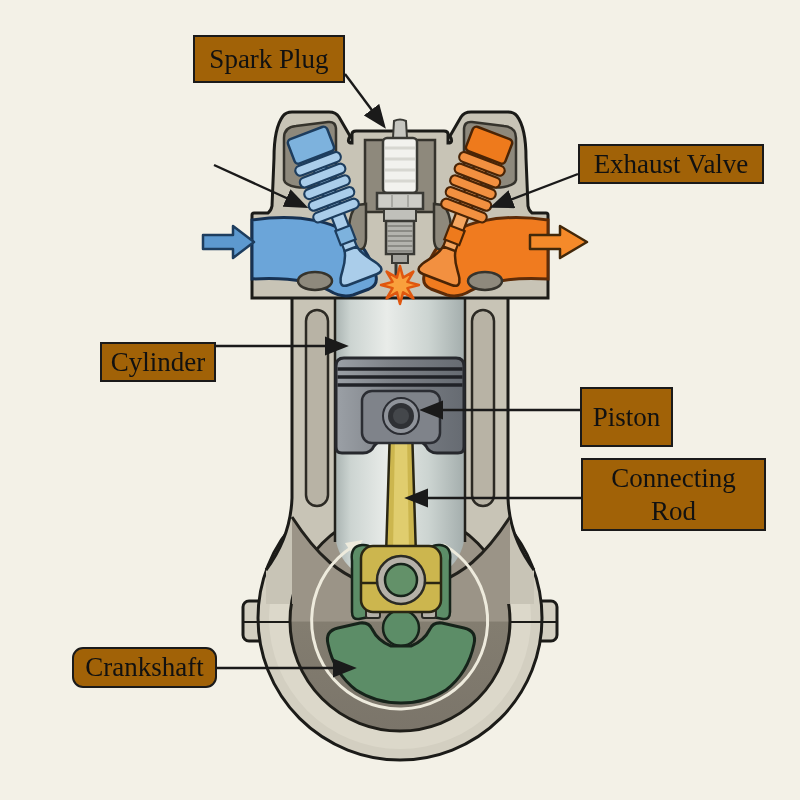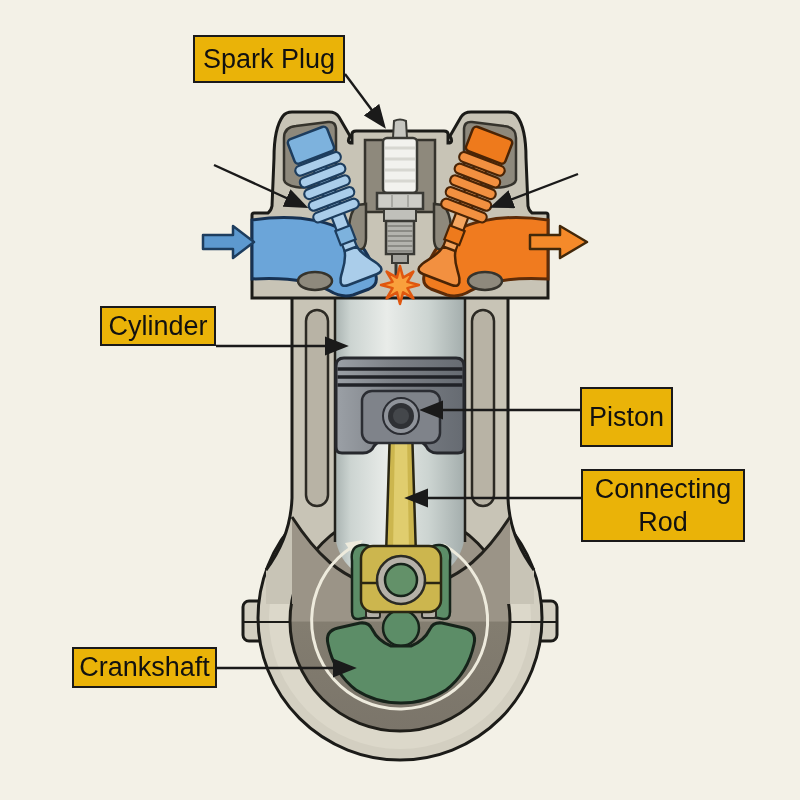--- a/index.html
+++ b/index.html
@@ -4,23 +4,23 @@
 <style>
   html,body{margin:0;padding:0;}
   #stage{
     position:relative;width:800px;height:800px;overflow:hidden;
     background:#f3f1e7;
     font-family:"Liberation Sans",sans-serif;
   }
   #engine-svg{position:absolute;left:0;top:0;}
   .lbl{
     position:absolute;box-sizing:border-box;
-    background:#eab308;border:2px solid #1a1a1a;color:#111;
+    background:#a16207;border:2px solid #1a1a1a;color:#111;
     font-size:27px;line-height:1.2;
-    display:flex;align-items:center;justify-content:center;text-align:center;
+    display:flex;align-items:center;justify-content:center;text-align:center;font-family:Liberation Serif, serif;
   }
 </style>
 </head>
 <body>
 
 <div id="stage">
 
 <svg id="engine-svg" width="800" height="800" viewBox="0 0 800 800">
   <defs>
     <linearGradient id="boreGrad" gradientUnits="userSpaceOnUse" x1="335" y1="0" x2="465" y2="0">
@@ -186,17 +186,18 @@
     <path d="M 214,165 L 304,206" marker-end="url(#ah)"></path>
     <path d="M 578,174 L 494,206" marker-end="url(#ah)"></path>
     <path d="M 216,346 L 344,346" marker-end="url(#ah)"></path>
     <path d="M 580,410 L 424,410" marker-end="url(#ah)"></path>
     <path d="M 581,498 L 409,498" marker-end="url(#ah)"></path>
     <path d="M 217,668 L 352,668" marker-end="url(#ah)"></path>
   </g>
 </svg>
 
   <div class="lbl" style="left:193px;top:35px;width:152px;height:48px;">Spark Plug</div>
-  <div class="lbl" style="left:100px;top:306px;width:116px;height:40px;">Cylinder</div>
+  <div class="lbl" style="left:578px;top:144px;width:186px;height:40px;">Exhaust Valve</div>
+  <div class="lbl" style="left:100px;top:342px;width:116px;height:40px;">Cylinder</div>
   <div class="lbl" style="left:580px;top:387px;width:93px;height:60px;">Piston</div>
-  <div class="lbl" style="left:581px;top:469px;width:164px;height:73px;padding:4px 14px;">Connecting Rod</div>
-  <div class="lbl" style="left:72px;top:647px;width:145px;height:41px;">Crankshaft</div>
+  <div class="lbl" style="left:581px;top:458px;width:185px;height:73px;padding:4px 14px;">Connecting Rod</div>
+  <div class="lbl" style="left:72px;top:647px;width:145px;height:41px;border-radius:11px;">Crankshaft</div>
 </div>
 
 </body></html>

